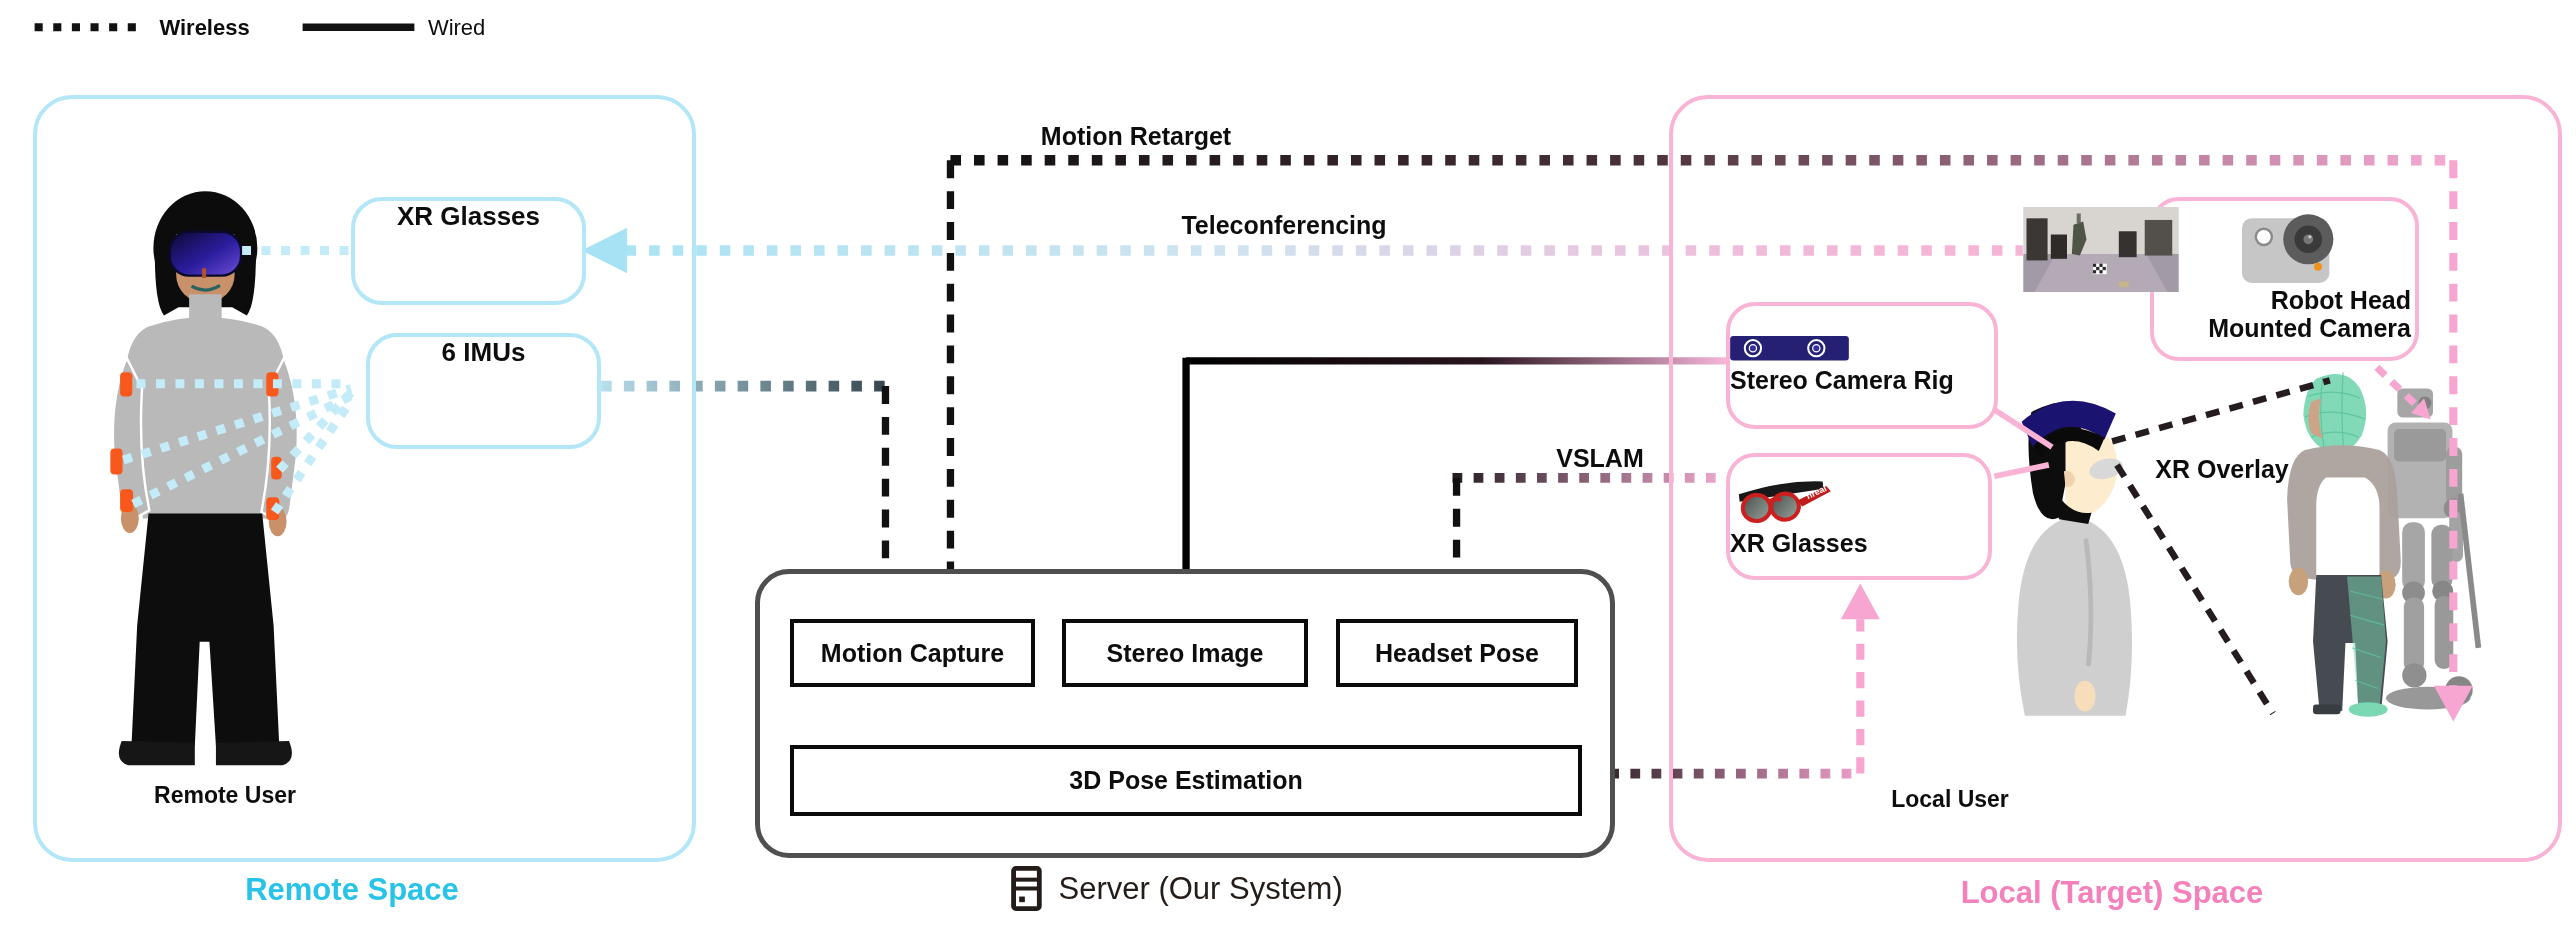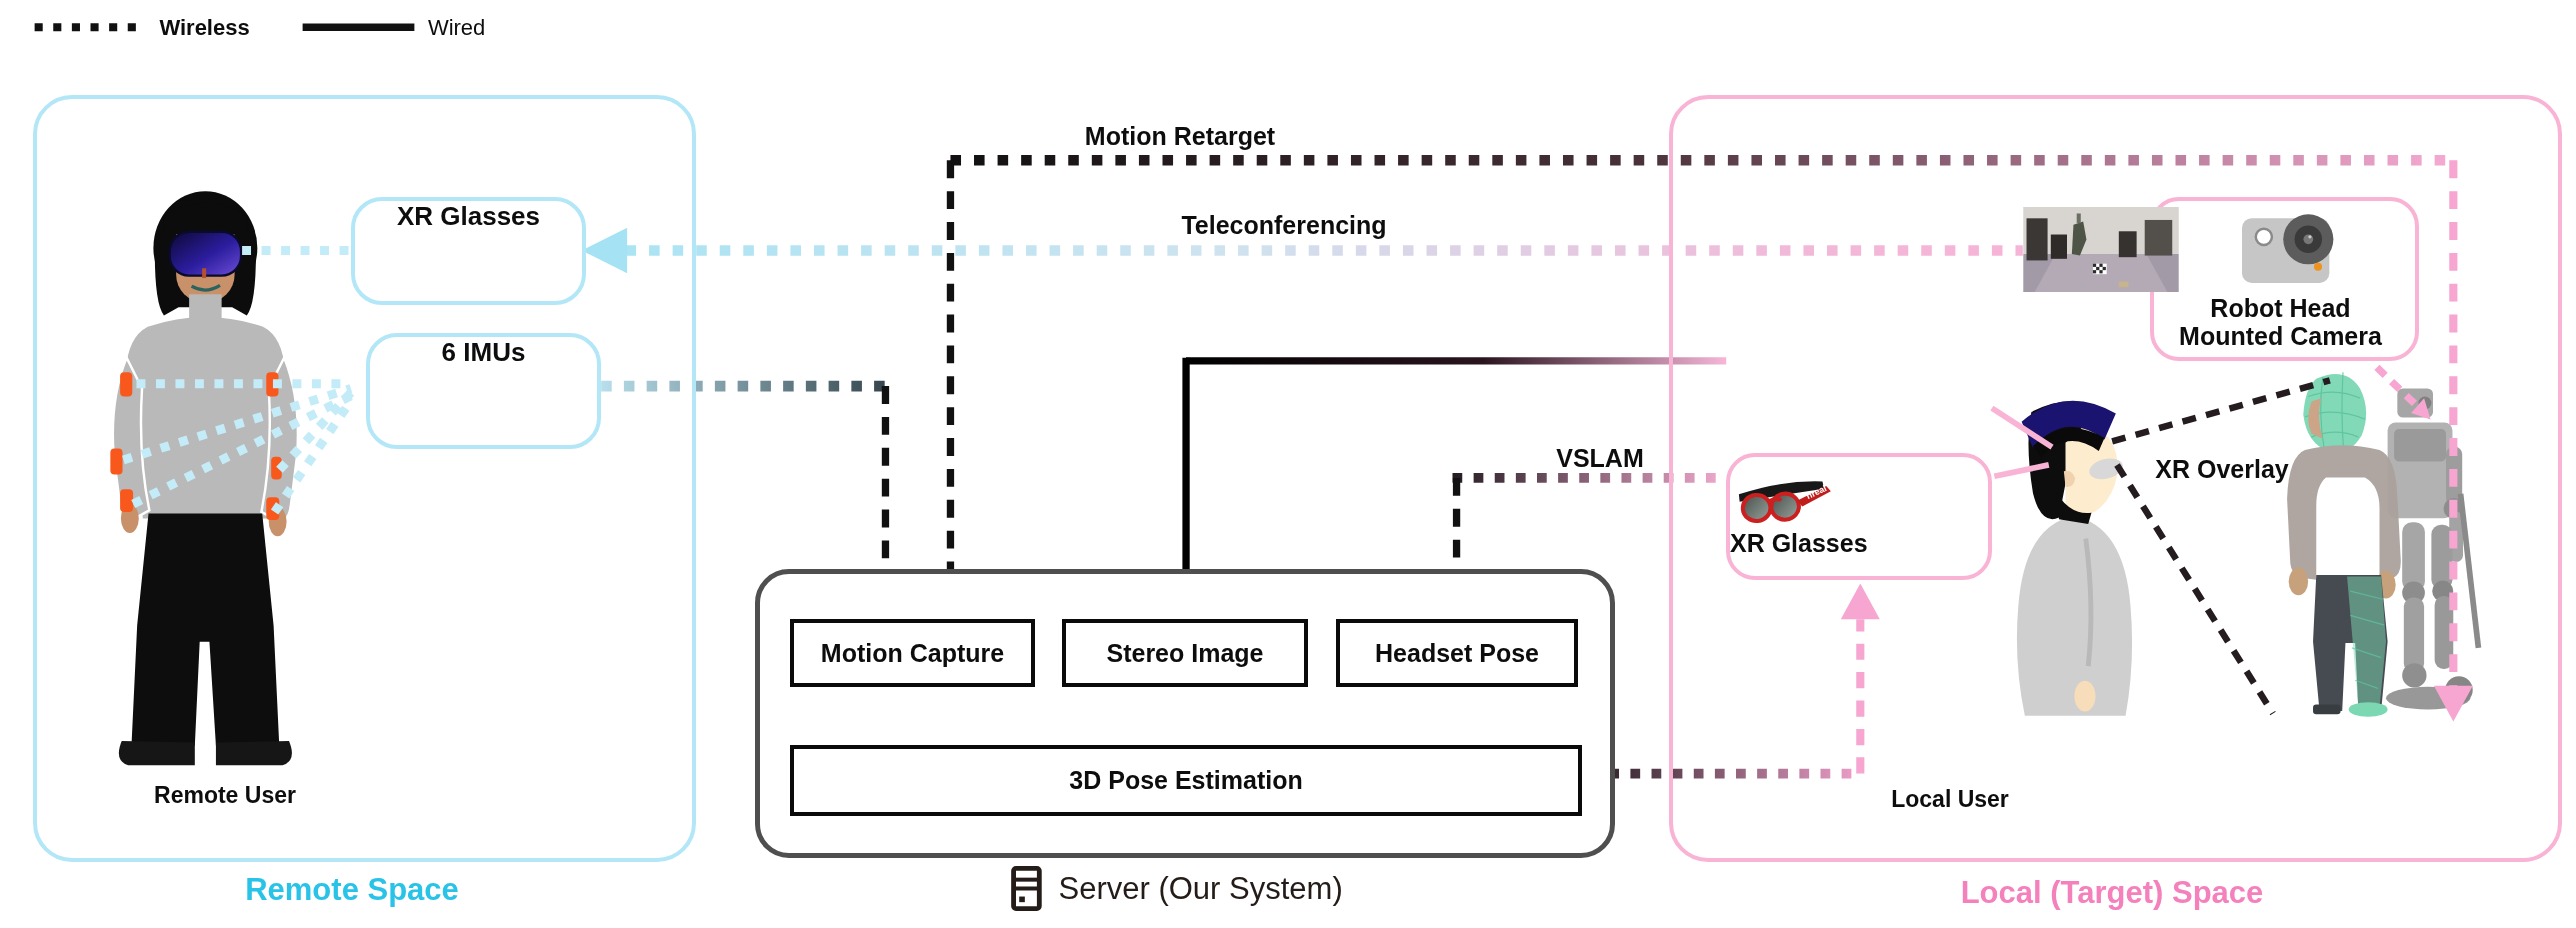--- a/index.html
+++ b/index.html
@@ -220,20 +220,30 @@
   <div class="abs" style="left:1011px;top:866px;display:flex;align-items:center;gap:15px;z-index:4;">
     <svg width="32.5" height="45" viewBox="0 0 40 56">
       <rect x="3" y="3" width="32" height="50" rx="3" fill="none" stroke="#241c18" stroke-width="6"></rect>
       <line x1="3" y1="17" x2="35" y2="17" stroke="#241c18" stroke-width="5"></line>
       <line x1="3" y1="28" x2="35" y2="28" stroke="#241c18" stroke-width="5"></line>
       <rect x="10" y="38" width="7" height="7" fill="#241c18"></rect>
     </svg>
     <span class="title-lbl dark-text" style="position:static;transform:none;">Server (Our System)</span>
   </div>
 
+  <div class="node pink-node" style="left:1726px;top:302px;width:264px;height:119px;flex-direction:column;gap:4.9px;">
+    <svg width="119" height="24.4" viewBox="0 0 146 30">
+      <rect x="0" y="0" width="146" height="30" rx="4" fill="#262075"></rect>
+      <circle cx="28" cy="15" r="10" fill="none" stroke="#fff" stroke-width="2.5"></circle>
+      <circle cx="28" cy="15" r="4.5" fill="#38309c" stroke="#fff" stroke-width="1.5"></circle>
+      <circle cx="106" cy="15" r="10" fill="none" stroke="#fff" stroke-width="2.5"></circle>
+      <circle cx="106" cy="15" r="4.5" fill="#38309c" stroke="#fff" stroke-width="1.5"></circle>
+    </svg>
+    <span>Stereo Camera Rig</span>
+  </div>
 
   <div class="node pink-node" style="left:1726px;top:453px;width:258px;height:119px;flex-direction:column;gap:1.6px;">
     <svg width="109" height="52" viewBox="0 0 134 64" style="font-size:31px">
       <defs>
         <linearGradient id="lensG" x1="0" y1="0" x2="1" y2="1">
           <stop offset="0" stop-color="#474f4b"></stop>
             <stop offset="1" stop-color="#9aa39e"></stop>
         </linearGradient>
       </defs>
       <g transform="rotate(-6 67 32)">
@@ -251,21 +261,21 @@
   <div class="node pink-node" style="left:2150px;top:197px;width:261px;height:156px;"></div>
   <svg class="abs overfig" style="left:2242px;top:210px;" width="93" height="78" viewBox="0 0 115 96">
     <rect x="0" y="10" width="108" height="80" rx="12" fill="#c6c6c6"></rect>
     <circle cx="82" cy="36" r="31" fill="#5c5c5c"></circle>
     <circle cx="82" cy="36" r="17" fill="#3a3a3a"></circle>
     <circle cx="82" cy="36" r="6" fill="#777"></circle>
     <circle cx="84" cy="33" r="2" fill="#cfcfcf"></circle>
     <circle cx="27" cy="33" r="10" fill="#ffffff" stroke="#8a8a8a" stroke-width="3"></circle>
     <circle cx="94" cy="70" r="5" fill="#f0921e"></circle>
   </svg>
-  <div class="two-line" style="left:2150px;top:294px;width:261px;z-index:6;">
+  <div class="two-line" style="left:2150px;top:286px;width:261px;z-index:6;text-align:right;">
     <div>Robot Head</div>
     <div>Mounted Camera</div>
   </div>
 
   <svg class="abs overfig" style="left:2023px;top:207px;" width="156" height="85" viewBox="0 0 192 105">
     <rect width="192" height="58" fill="#d8d4cf"></rect>
     <path d="M0 58 L192 58 L192 105 L0 105 Z" fill="#a39aa8"></path>
     <path d="M40 58 L152 58 L178 105 L14 105 Z" fill="#b3aab6"></path>
     <rect x="4" y="14" width="26" height="52" fill="#3a3734"></rect>
     <rect x="34" y="34" width="20" height="30" fill="#2e2b28"></rect>
@@ -342,19 +352,19 @@
           <path d="M106 340 L142 352"></path>
           <path d="M110 380 L138 390"></path>
       </g>
       <ellipse cx="126" cy="416" rx="24" ry="9" fill="#74d6ae"></ellipse>
       <rect x="58" y="410" width="34" height="12" rx="4" fill="#2e3338"></rect>
     </g>
   </svg>
 
   <div class="lbl title-lbl pink-text" style="left:2112px;top:875px;">Local (Target) Space</div>
 
-  <div class="lbl link-lbl" style="left:1180px;top:122px;">Motion Retarget</div>
+  <div class="lbl link-lbl" style="left:1136px;top:122px;">Motion Retarget</div>
   <div class="lbl link-lbl" style="left:1284px;top:211px;">Teleconferencing</div>
   <div class="lbl link-lbl" style="left:1600px;top:444px;">VSLAM</div>
   <div class="lbl link-lbl" style="left:2222px;top:455px;">XR Overlay</div>
 
 </div>
 
 
 </body></html>

